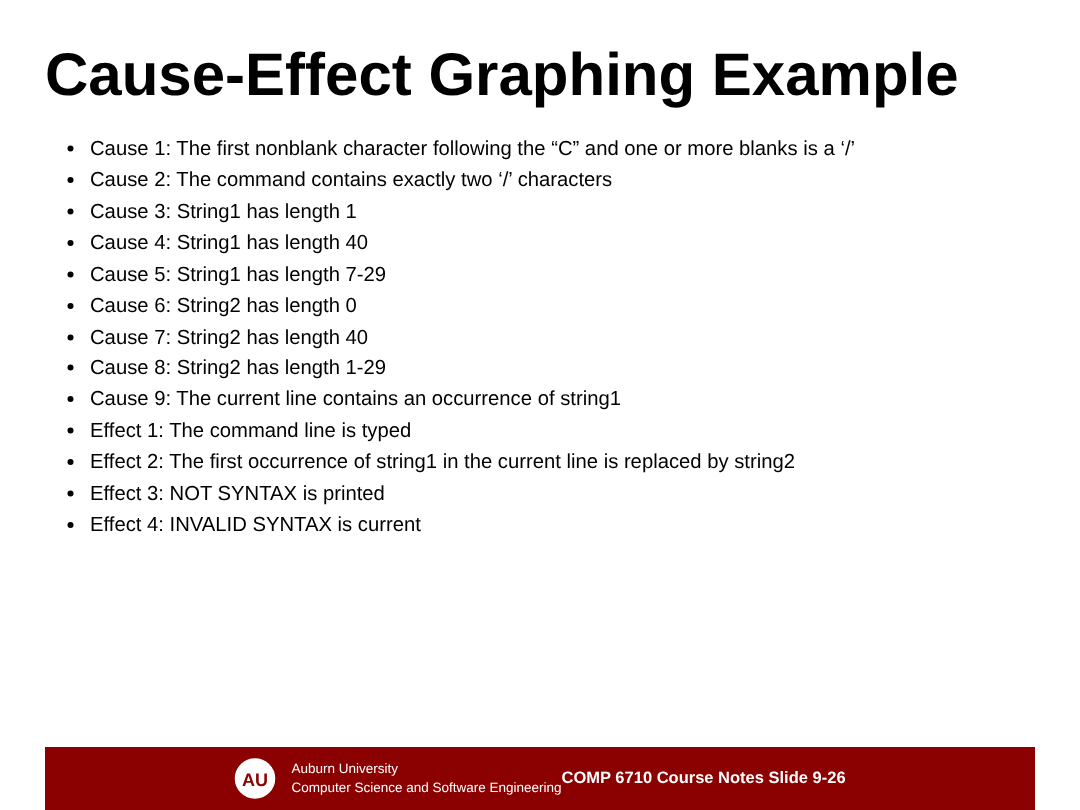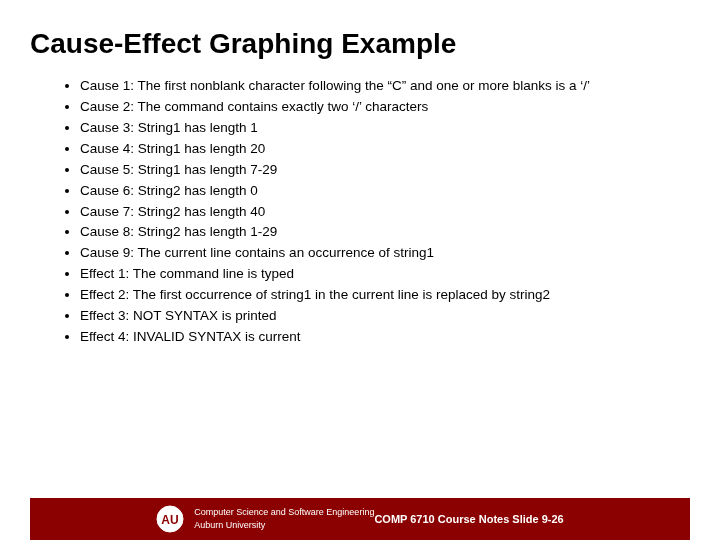--- a/index.html
+++ b/index.html
@@ -19,21 +19,21 @@
     .slide {
       width: 720px;
       height: 540px;
       background: #ffffff;
       display: flex;
       flex-direction: column;
       padding: 20px 30px 0 30px;
     }
 
     .title {
-      font-size: 28px;
+      font-size: 40px;
       font-weight: bold;
       color: #000000;
       margin-bottom: 16px;
       margin-top: 8px;
     }
 
     .content {
       flex: 1;
       padding-left: 10px;
     }
@@ -41,21 +41,20 @@
     ul {
       list-style: disc;
       padding-left: 20px;
     }
 
     ul li {
       font-size: 13.5px;
       color: #000000;
       line-height: 1.55;
       margin-bottom: 0px;
-      margin-left: 20px;
     }
 
     .footer {
       display: flex;
       justify-content: center;
       align-items: center;
       background-color: #8B0000;
       color: #ffffff;
       padding: 6px 14px;
       height: 42px;
@@ -89,39 +88,39 @@
 </head>
 <body>
 
 <div class="slide">
   <div class="title">Cause-Effect Graphing Example</div>
   <div class="content">
     <ul>
     <li>Cause 1: The first nonblank character following the “C” and one or more blanks is a ‘/’</li>
         <li>Cause 2: The command contains exactly two ‘/’ characters</li>
         <li>Cause 3: String1 has length 1</li>
-        <li>Cause 4: String1 has length 20</li>
+        <li>Cause 4: String1 has length 40</li>
         <li>Cause 5: String1 has length 7-29</li>
         <li>Cause 6: String2 has length 0</li>
         <li>Cause 7: String2 has length 40</li>
         <li>Cause 8: String2 has length 1-29</li>
         <li>Cause 9: The current line contains an occurrence of string1</li>
         <li>Effect 1: The command line is typed</li>
         <li>Effect 2: The first occurrence of string1 in the current line is replaced by string2</li>
         <li>Effect 3: NOT SYNTAX is printed</li>
         <li>Effect 4: INVALID SYNTAX is current</li>
       </ul>
   </div>
   <div class="footer">
     <div class="footer-left">
 
       <svg class="footer-logo" viewBox="0 0 28 28" xmlns="http://www.w3.org/2000/svg">
         <circle cx="14" cy="14" r="13" fill="#ffffff" stroke="#ffffff" stroke-width="1"></circle>
         <text x="14" y="19" text-anchor="middle" font-size="12" font-weight="bold" fill="#8B0000" font-family="Arial">AU</text>
       </svg>
       <div class="footer-text">
+        <span>Auburn University</span>
         <span>Computer Science and Software Engineering</span>
-        <span>Auburn University</span>
       </div>
     </div>
     <div class="footer-right">COMP 6710  Course Notes Slide 9-26</div>
   </div>
 </div>
 
 </body></html>

